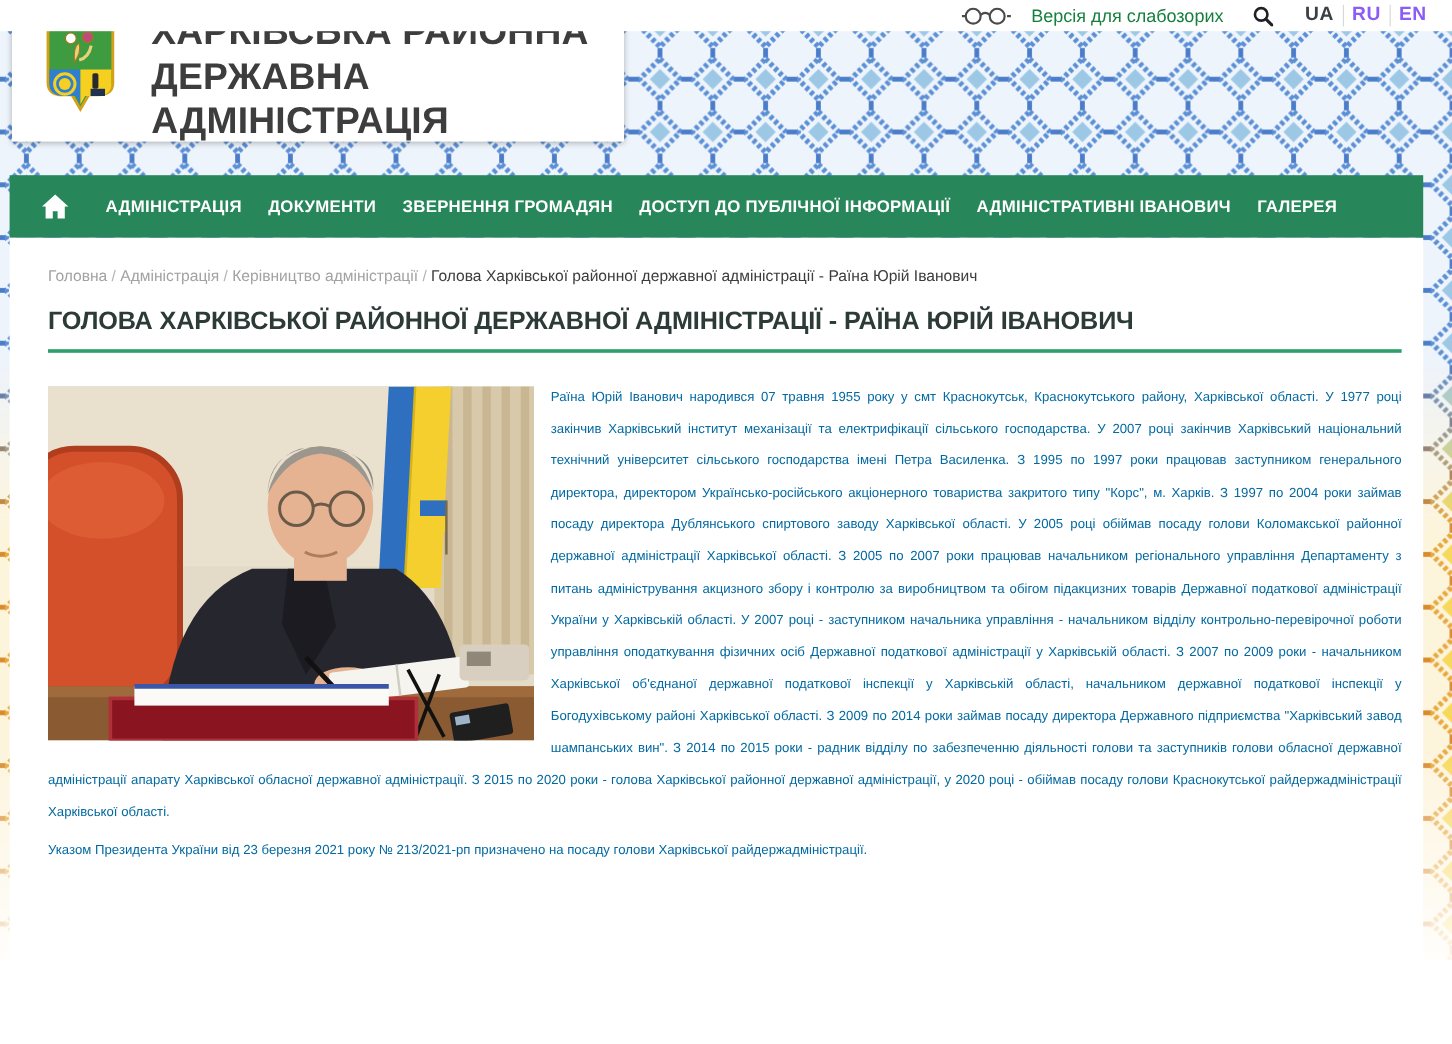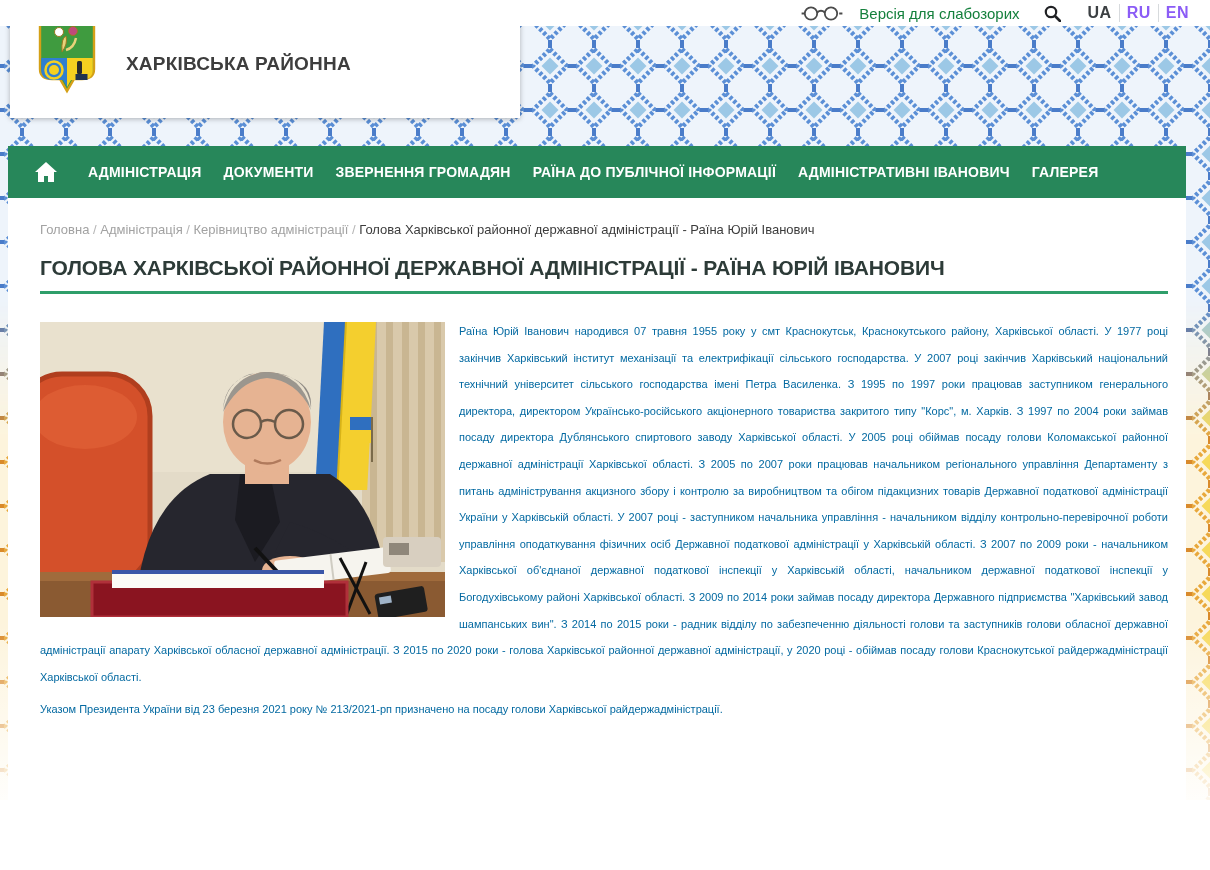--- a/index.html
+++ b/index.html
@@ -23,21 +23,21 @@
   .langs{display:flex;align-items:center;font-size:16px;font-weight:bold;text-align:right;}
   .lang{padding:0 7px;color:#8b5cf6;cursor:pointer;letter-spacing:.5px;}
   .lang.active{color:#3c4043;}
   .lang + .lang{border-left:1px solid #d7dadd;}
   
   .logo-card{
     position:absolute;left:10px;top:8px;width:510px;height:110px;background:#ffffff;
     z-index:4;box-shadow:0 1px 5px rgba(0,0,0,.28);display:flex;align-items:center;
     box-sizing:border-box;padding-left:26px;cursor:pointer;
   }
-  .site-title{margin-left:28px;font-weight:bold;font-size:19px;line-height:37px;
+  .site-title{margin-left:28px;font-weight:bold;font-size:31px;line-height:37px;
     color:#3d3d3d;letter-spacing:.2px;}
   
   .nav{
     position:absolute;left:8px;top:146px;width:1178px;height:52px;background:#27875a;
     z-index:4;display:flex;align-items:center;box-sizing:border-box;padding-left:18px;
   }
   .nav .home{width:40px;height:52px;display:flex;align-items:center;justify-content:center;cursor:pointer;}
   .nav-item{color:#ffffff;font-weight:bold;font-size:14px;letter-spacing:.2px;
     margin-left:22px;cursor:pointer;white-space:nowrap;}
   
@@ -136,33 +136,34 @@
       <rect x="41" y="41" width="5" height="13" rx="1.5" fill="#2a2a2a"></rect>
       <rect x="39.5" y="54" width="12" height="6" fill="#20324f"></rect>
       <path d="M26 32 q6 -8 4 -16 q-5 2 -4 16 Z" fill="#e8d27a" stroke="#9a7a20" stroke-width="1"></path>
       <circle cx="23" cy="12" r="4.5" fill="#ffffff" stroke="#9a7a20" stroke-width="1"></circle>
       <circle cx="37" cy="11" r="4.5" fill="#c04a7a" stroke="#9a7a20" stroke-width="1"></circle>
       <path d="M30 30 q8 -2 10 -12" fill="none" stroke="#e8d27a" stroke-width="2.5"></path>
     </svg>
   </span>
   <span class="site-title">
     <span>ХАРКІВСЬКА РАЙОННА</span><br>
+    <span>ДЕРЖАВНА АДМІНІСТРАЦІЯ</span>
   </span>
 </div>
 
 <nav class="nav">
   <span class="home">
     <svg width="24" height="22" viewBox="0 0 24 22">
       <path d="M12 1 L23 11 h-3 v10 h-6 v-6 h-4 v6 H4 V11 H1 Z" fill="#ffffff"></path>
     </svg>
   </span>
   <span class="nav-item">АДМІНІСТРАЦІЯ</span>
   <span class="nav-item">ДОКУМЕНТИ</span>
   <span class="nav-item">ЗВЕРНЕННЯ ГРОМАДЯН</span>
-  <span class="nav-item">РАЇНА ДО ПУБЛІЧНОЇ ІНФОРМАЦІЇ</span>
+  <span class="nav-item">ДОСТУП ДО ПУБЛІЧНОЇ ІНФОРМАЦІЇ</span>
   <span class="nav-item">АДМІНІСТРАТИВНІ ІВАНОВИЧ</span>
   <span class="nav-item">ГАЛЕРЕЯ</span>
 </nav>
 
 <main class="content">
   <div class="breadcrumb">
     <span class="bc">Головна</span><span class="bc">Адміністрація</span><span class="bc">Керівництво адміністрації</span><span class="bc-current">Голова Харківської районної державної адміністрації - Раїна Юрій Іванович</span>
   </div>
 
   <h1 class="page-title">ГОЛОВА ХАРКІВСЬКОЇ РАЙОННОЇ ДЕРЖАВНОЇ АДМІНІСТРАЦІЇ - РАЇНА ЮРІЙ ІВАНОВИЧ</h1>

